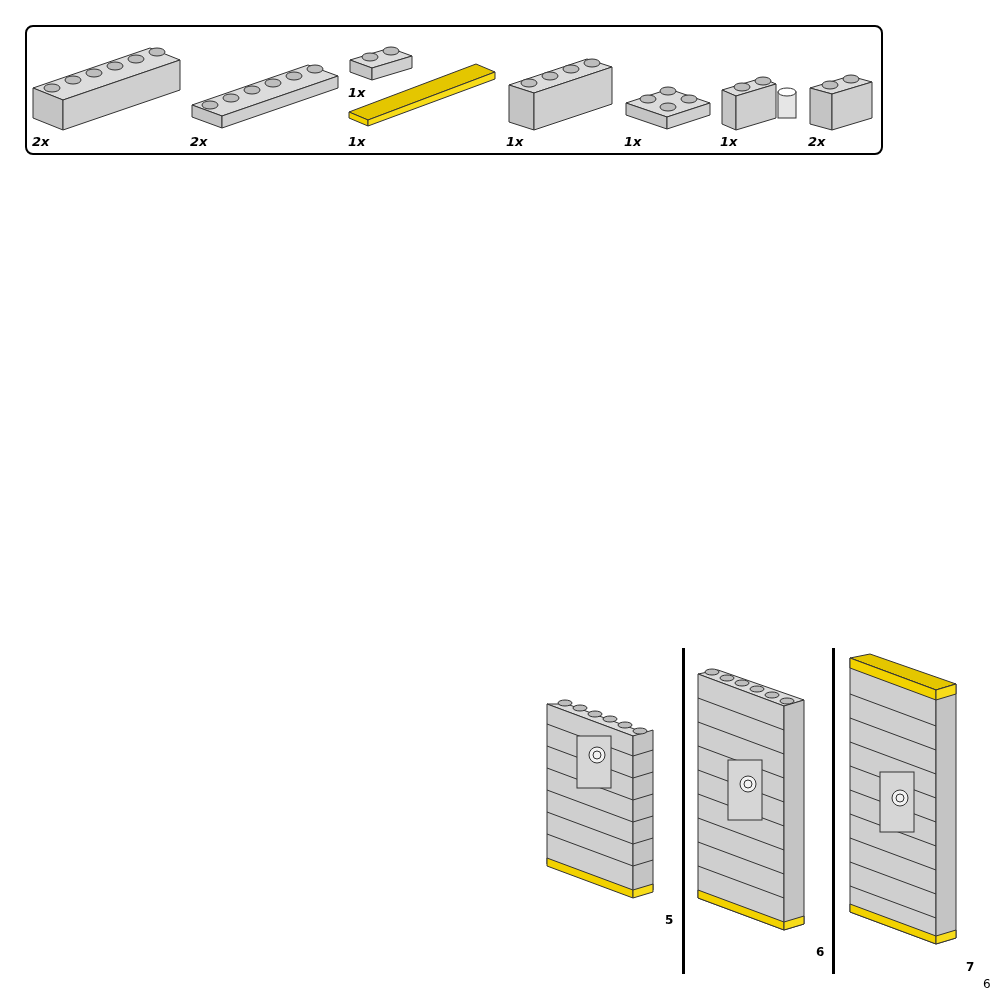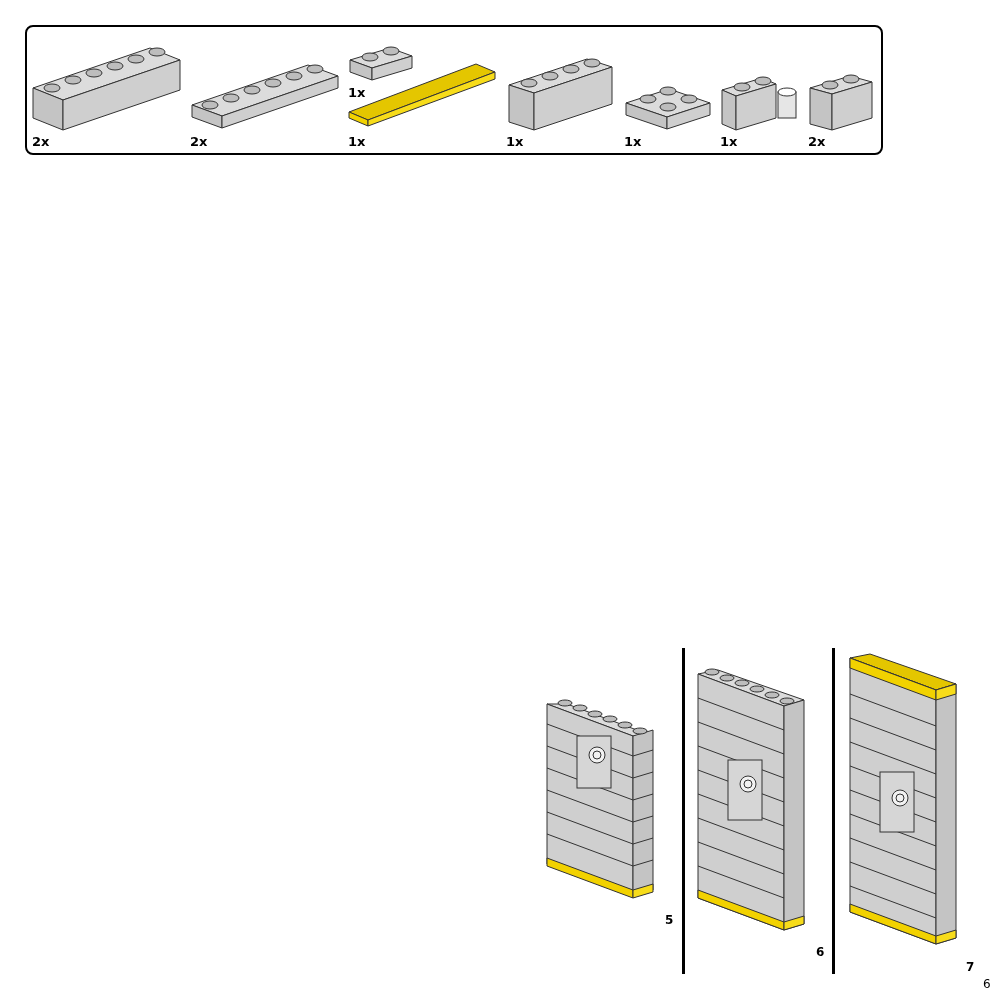--- a/index.html
+++ b/index.html
@@ -1,18 +1,18 @@
 <!DOCTYPE html>
 <html><head>
 <meta charset="utf-8">
 <style>
   html,body{margin:0;padding:0;background:#fff;}
   body{width:1000px;height:1000px;position:relative;overflow:hidden;font-family:"Liberation Sans",sans-serif;}
   .parts-box{position:absolute;left:25px;top:25px;width:858px;height:130px;border:2px solid #000;border-radius:8px;box-sizing:border-box;}
-  .qty{position:absolute;font-weight:bold;font-size:13px;color:#000;font-family:"DejaVu Sans",sans-serif;}
+  .qty{position:absolute;font-weight:bold;font-size:13px;color:#000;font-family:"DejaVu Sans",sans-serif;font-style:italic;}
   svg{position:absolute;overflow:visible;}
   .divider{position:absolute;width:3px;background:#000;}
   .step-num{position:absolute;font-weight:bold;font-size:12px;font-family:"DejaVu Sans",sans-serif;color:#000;}
   .page-num{position:absolute;font-size:12px;font-family:"DejaVu Sans",sans-serif;color:#000;}
 </style>
 </head>
 <body>
 
 <div class="parts-box"></div>
 

